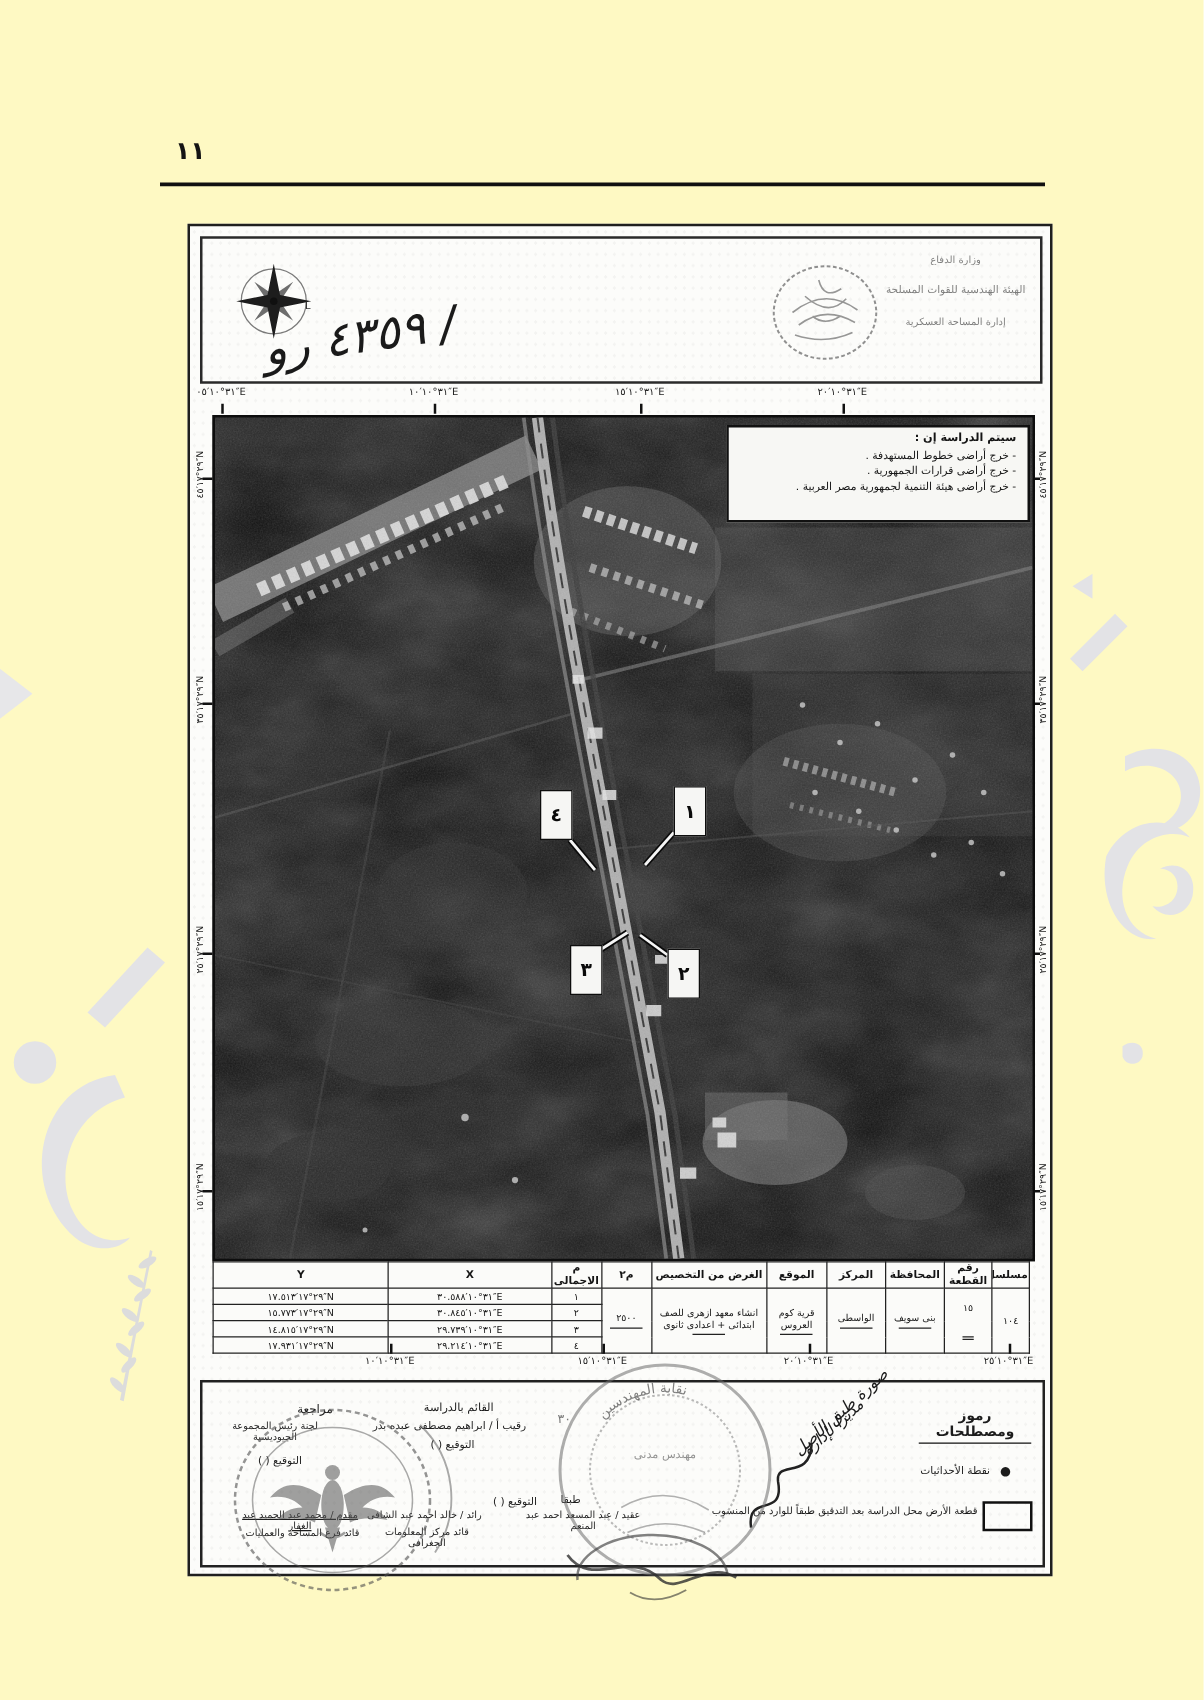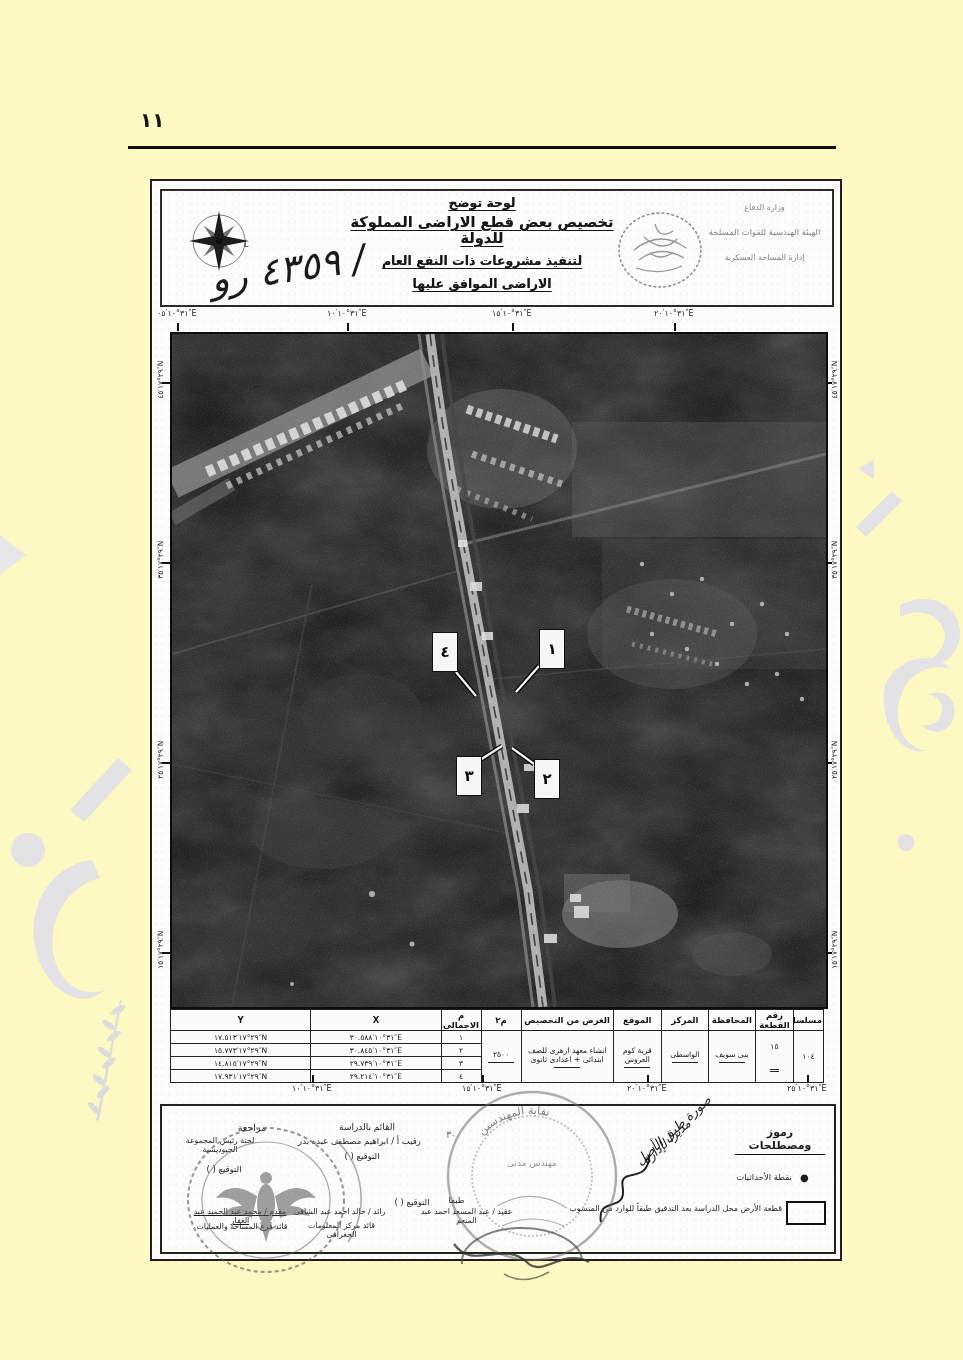--- a/index.html
+++ b/index.html
@@ -84,26 +84,20 @@
       <svg class="abs" style="left:25px;top:18px" width="64" height="64" viewBox="0 0 64 64">
         <circle cx="32" cy="32" r="26" fill="none" stroke="#444" stroke-width="1" opacity="0.7"></circle>
         <g fill="#555" transform="rotate(45 32 32)" opacity="0.85">
           <path d="M32,10 L35.5,28.5 L54,32 L35.5,35.5 L32,54 L28.5,35.5 L10,32 L28.5,28.5 Z"></path>
         </g>
         <path d="M32,2 L37,27 L62,32 L37,37 L32,62 L27,37 L2,32 L27,27 Z" fill="#1d1d1d"></path>
         <circle cx="32" cy="32" r="3" fill="#101010"></circle>
         <text x="57" y="38" font-size="8" fill="#333">L</text>
       </svg>
       <div class="abs hw" style="left:48px;top:56px;font-size:38px;transform:rotate(-8deg);direction:ltr;">٤٣٥٩ رو /</div>
-      <div class="abs ar ctr" style="left:170px;top:4px;width:300px;">
-        <div class="plate-h u soft" style="font-size:12.5px;">لوحة توضح</div>
-        <div class="plate-h u soft" style="font-size:14.5px;margin-top:4px;">تخصيص بعض قطع الاراضى المملوكة للدولة</div>
-        <div class="plate-h u soft" style="font-size:12.5px;margin-top:7px;">لتنفيذ مشروعات ذات النفع العام</div>
-        <div class="plate-h u soft" style="font-size:12.5px;margin-top:8px;">الاراضى الموافق عليها</div>
-      </div>
       <svg class="abs" style="left:452px;top:18px;opacity:.6" width="92" height="82" viewBox="0 0 92 82">
         <ellipse cx="46" cy="41" rx="41" ry="37" fill="none" stroke="#4a4a4a" stroke-width="1.6" stroke-dasharray="3 2"></ellipse>
         <path d="M20,41 Q46,20 72,39 M25,51 Q46,35 70,49 M30,28 Q49,45 63,30 M41,15 Q45,31 59,22 M22,59 Q46,67 68,57 M36,44 Q46,52 58,44" stroke="#555" stroke-width="1.3" fill="none"></path>
       </svg>
       <div class="abs ar ctr faint" style="left:545px;top:12px;width:115px;font-size:8px;">وزارة الدفاع</div>
       <div class="abs ar ctr faint" style="left:540px;top:36px;width:125px;font-size:8.5px;">الهيئة الهندسية للقوات المسلحة</div>
       <div class="abs ar ctr faint" style="left:545px;top:62px;width:115px;font-size:8px;">إدارة المساحة العسكرية</div>
     </div>
 
     <span class="abs lon" style="left:-10px;top:128px;">٣١°١٠′٠٥″E</span>
@@ -217,20 +211,26 @@
           <line x1="367" y1="332" x2="344" y2="358" stroke="#0a0a0a" stroke-width="5"></line>
           <line x1="367" y1="332" x2="344" y2="358" stroke="#f5f5f5" stroke-width="2.2"></line>
           <line x1="308" y1="426" x2="330" y2="412" stroke="#0a0a0a" stroke-width="5"></line>
           <line x1="308" y1="426" x2="330" y2="412" stroke="#f5f5f5" stroke-width="2.2"></line>
           <line x1="362" y1="430" x2="340" y2="414" stroke="#0a0a0a" stroke-width="5"></line>
           <line x1="362" y1="430" x2="340" y2="414" stroke="#f5f5f5" stroke-width="2.2"></line>
         </g>
       </svg>
 
       
+      <div id="legend" class="ar">
+        <div style="font-weight:bold;font-size:9px;">سيتم الدراسة إن :</div>
+        <div>- خرج أراضى خطوط المستهدفة .</div>
+        <div>- خرج أراضى قرارات الجمهورية .</div>
+        <div>- خرج أراضى هيئة التنمية لجمهورية مصر العربية .</div>
+      </div>
 
       
       <div class="callout" style="left:260px;top:298px;">
           <span>٤</span>
         </div>
       <div class="callout" style="left:367px;top:295px;">
           <span>١</span>
         </div>
       <div class="callout" style="left:284px;top:422px;">
           <span>٣</span>

